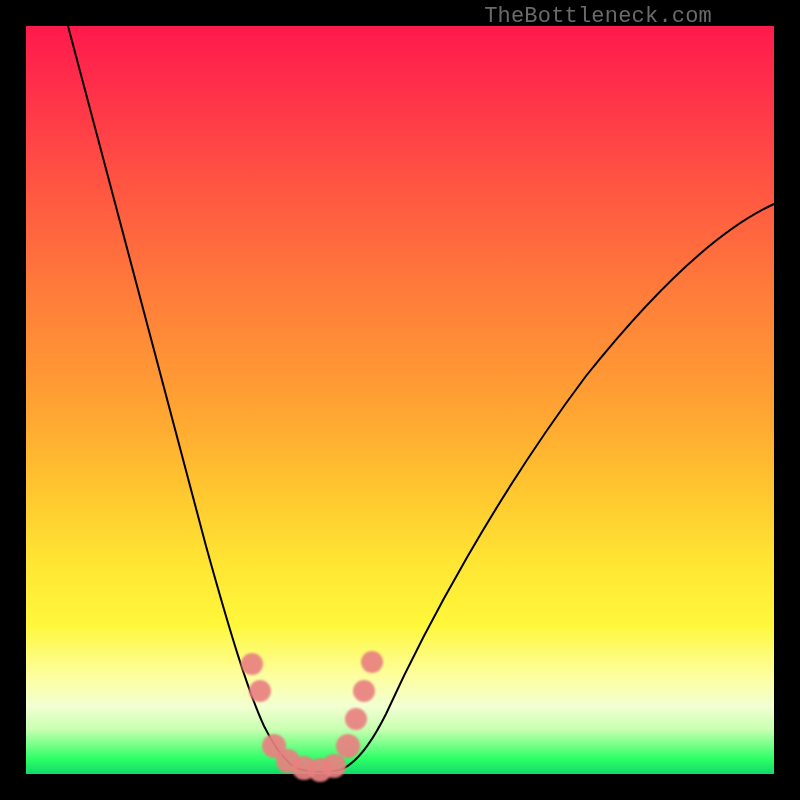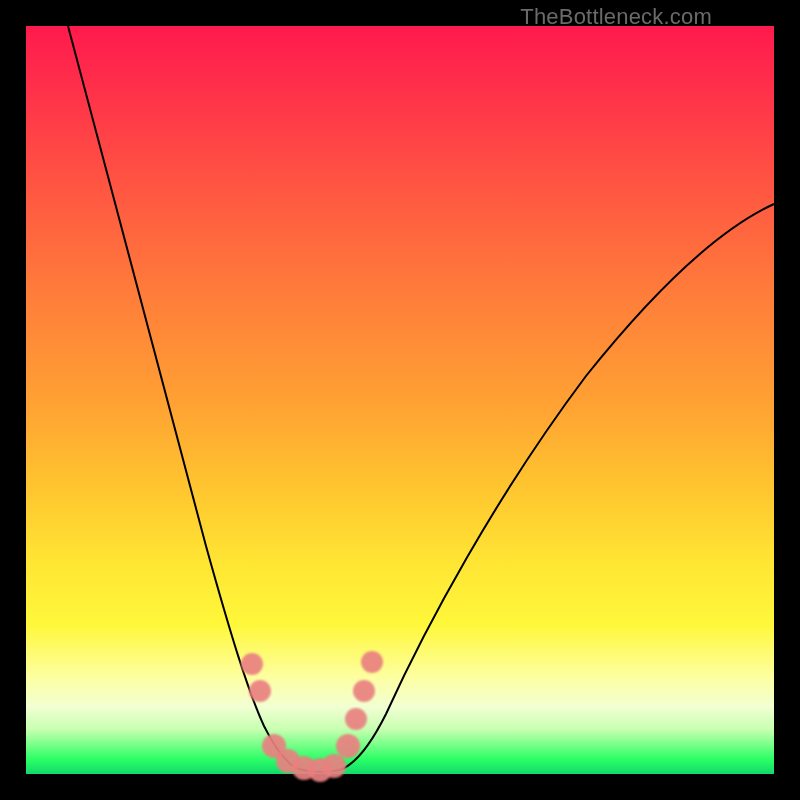--- a/index.html
+++ b/index.html
@@ -11,20 +11,21 @@
     background: #000;
     font-family: Arial, Helvetica, sans-serif;
   }
   .frame {
     position: absolute;
     left: 0;
     top: 0;
     width: 722px;
     height: 800px;
     background: #000;
+    font-family: Liberation Mono, monospace;
   }
   .plot {
     position: absolute;
     left: 26px;
     top: 26px;
     width: 748px;
     height: 748px;
     
     background: linear-gradient(
       to bottom,

